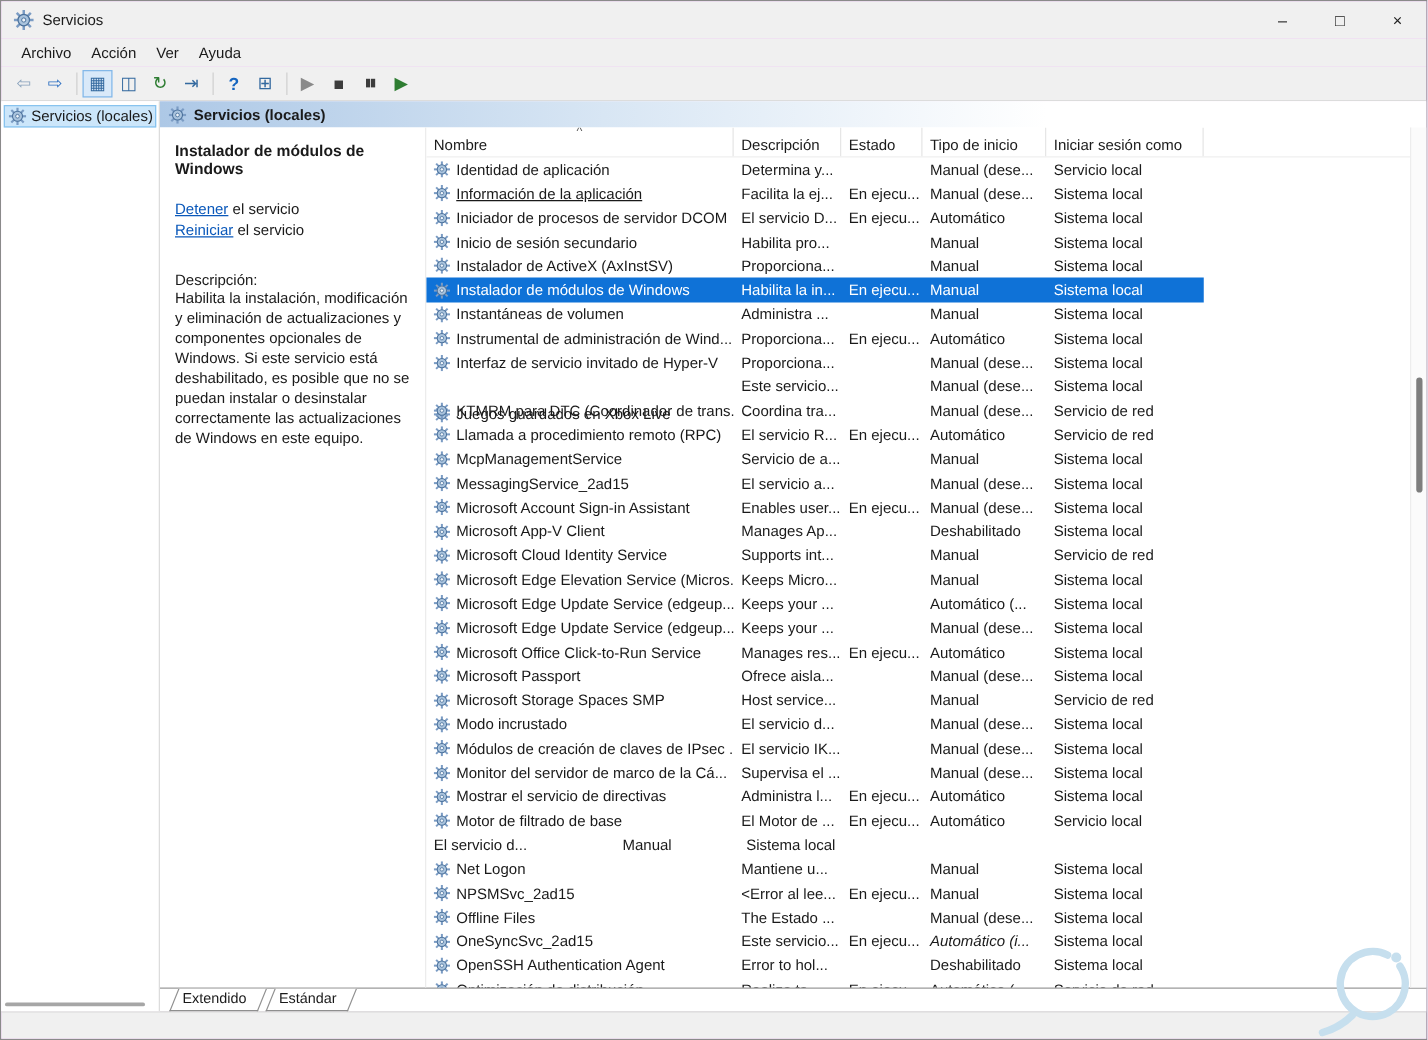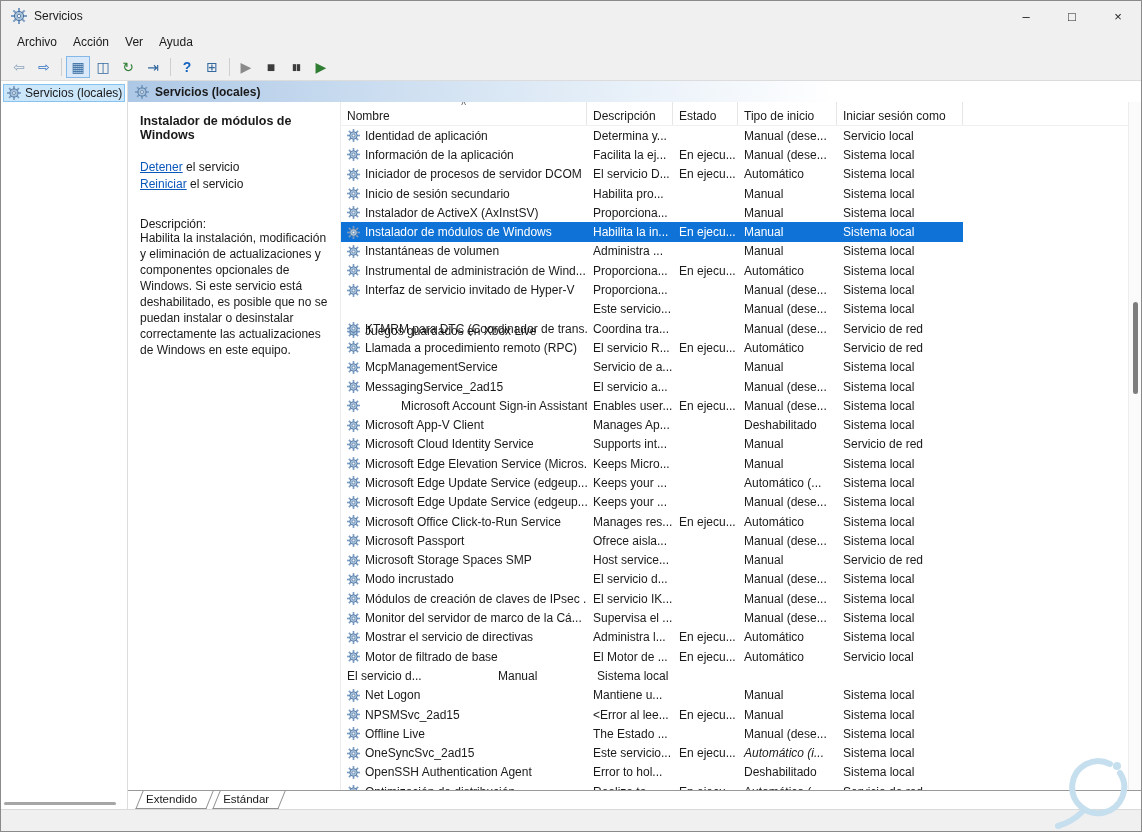--- a/index.html
+++ b/index.html
@@ -195,21 +195,21 @@
   </svg>
 </span>
                   <span>Identidad de aplicación</span>
                 </div>
                 <div class="tcell" style="width: 86px;">Determina y...</div>
                 <div class="tcell" style="width: 65px;"></div>
                 <div class="tcell" style="width: 99px;">Manual (dese...</div>
                 <div class="tcell" style="width: 126px;">Servicio local</div>
               </div>
               <div class="trow">
-                <div class="tcell" style="width: 246px;">
+                <div class="tcell" style="width: 246px; text-decoration: underline;">
                   <span class="gear">
   <svg viewBox="0 0 16 16" width="13" height="13">
     <g fill="#7b9cc4">
       <rect x="7" y="0" width="2" height="16"></rect>
       <rect x="0" y="7" width="16" height="2"></rect>
       <rect x="7" y="0" width="2" height="16" transform="rotate(45 8 8)"></rect>
       <rect x="7" y="0" width="2" height="16" transform="rotate(-45 8 8)"></rect>
     </g>
     <circle cx="8" cy="8" r="4.6" fill="#a9c3dd" stroke="#4c729c" stroke-width="1"></circle>
     <circle cx="8" cy="8" r="1.7" fill="#eef4fa" stroke="#4c729c" stroke-width="0.8"></circle>
@@ -468,21 +468,21 @@
   </svg>
 </span>
                   <span>MessagingService_2ad15</span>
                 </div>
                 <div class="tcell" style="width: 86px;">El servicio a...</div>
                 <div class="tcell" style="width: 65px;"></div>
                 <div class="tcell" style="width: 99px;">Manual (dese...</div>
                 <div class="tcell" style="width: 126px;">Sistema local</div>
               </div>
               <div class="trow">
-                <div class="tcell" style="width: 246px; gap: 36px;">
+                <div class="tcell" style="width: 246px;">
                   <span class="gear">
   <svg viewBox="0 0 16 16" width="13" height="13">
     <g fill="#7b9cc4">
       <rect x="7" y="0" width="2" height="16"></rect>
       <rect x="0" y="7" width="16" height="2"></rect>
       <rect x="7" y="0" width="2" height="16" transform="rotate(45 8 8)"></rect>
       <rect x="7" y="0" width="2" height="16" transform="rotate(-45 8 8)"></rect>
     </g>
     <circle cx="8" cy="8" r="4.6" fill="#a9c3dd" stroke="#4c729c" stroke-width="1"></circle>
     <circle cx="8" cy="8" r="1.7" fill="#eef4fa" stroke="#4c729c" stroke-width="0.8"></circle>
@@ -823,21 +823,21 @@
     <g fill="#7b9cc4">
       <rect x="7" y="0" width="2" height="16"></rect>
       <rect x="0" y="7" width="16" height="2"></rect>
       <rect x="7" y="0" width="2" height="16" transform="rotate(45 8 8)"></rect>
       <rect x="7" y="0" width="2" height="16" transform="rotate(-45 8 8)"></rect>
     </g>
     <circle cx="8" cy="8" r="4.6" fill="#a9c3dd" stroke="#4c729c" stroke-width="1"></circle>
     <circle cx="8" cy="8" r="1.7" fill="#eef4fa" stroke="#4c729c" stroke-width="0.8"></circle>
   </svg>
 </span>
-                  <span>Offline Live</span>
+                  <span>Offline Files</span>
                 </div>
                 <div class="tcell" style="width: 86px;">The Estado ...</div>
                 <div class="tcell" style="width: 65px;"></div>
                 <div class="tcell" style="width: 99px;">Manual (dese...</div>
                 <div class="tcell" style="width: 126px;">Sistema local</div>
               </div>
               <div class="trow">
                 <div class="tcell" style="width: 246px;">
                   <span class="gear">
   <svg viewBox="0 0 16 16" width="13" height="13">

